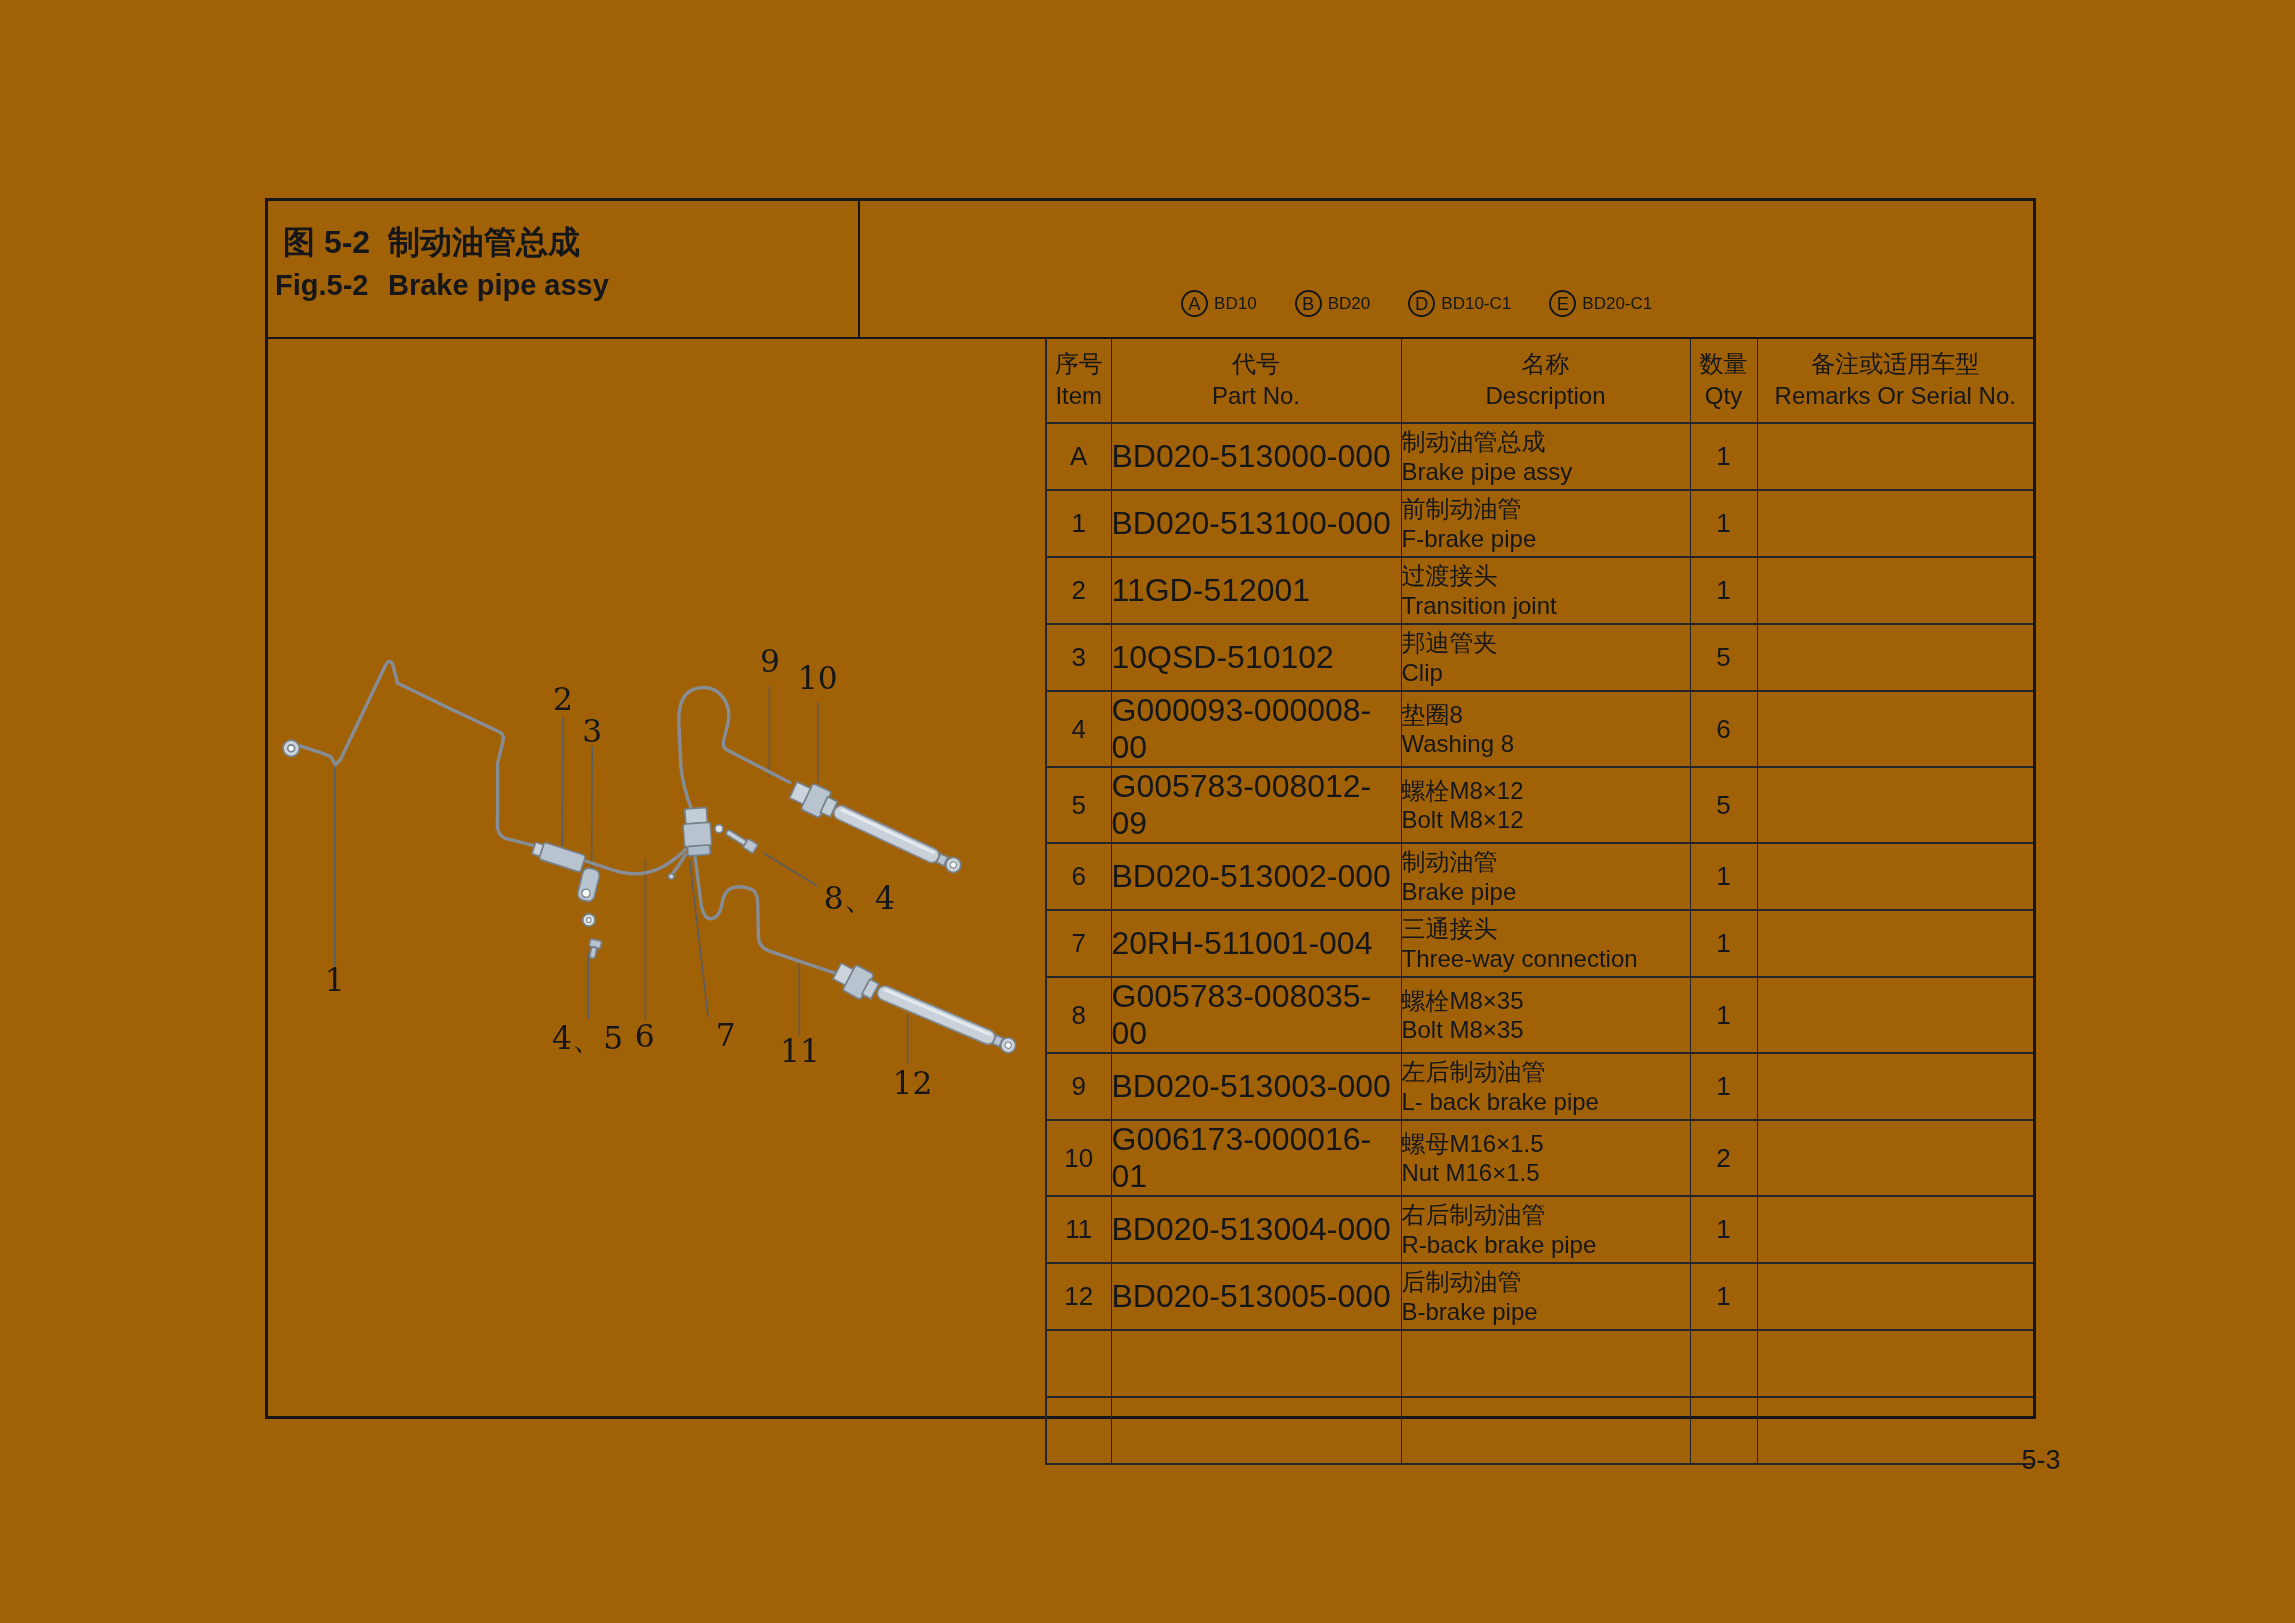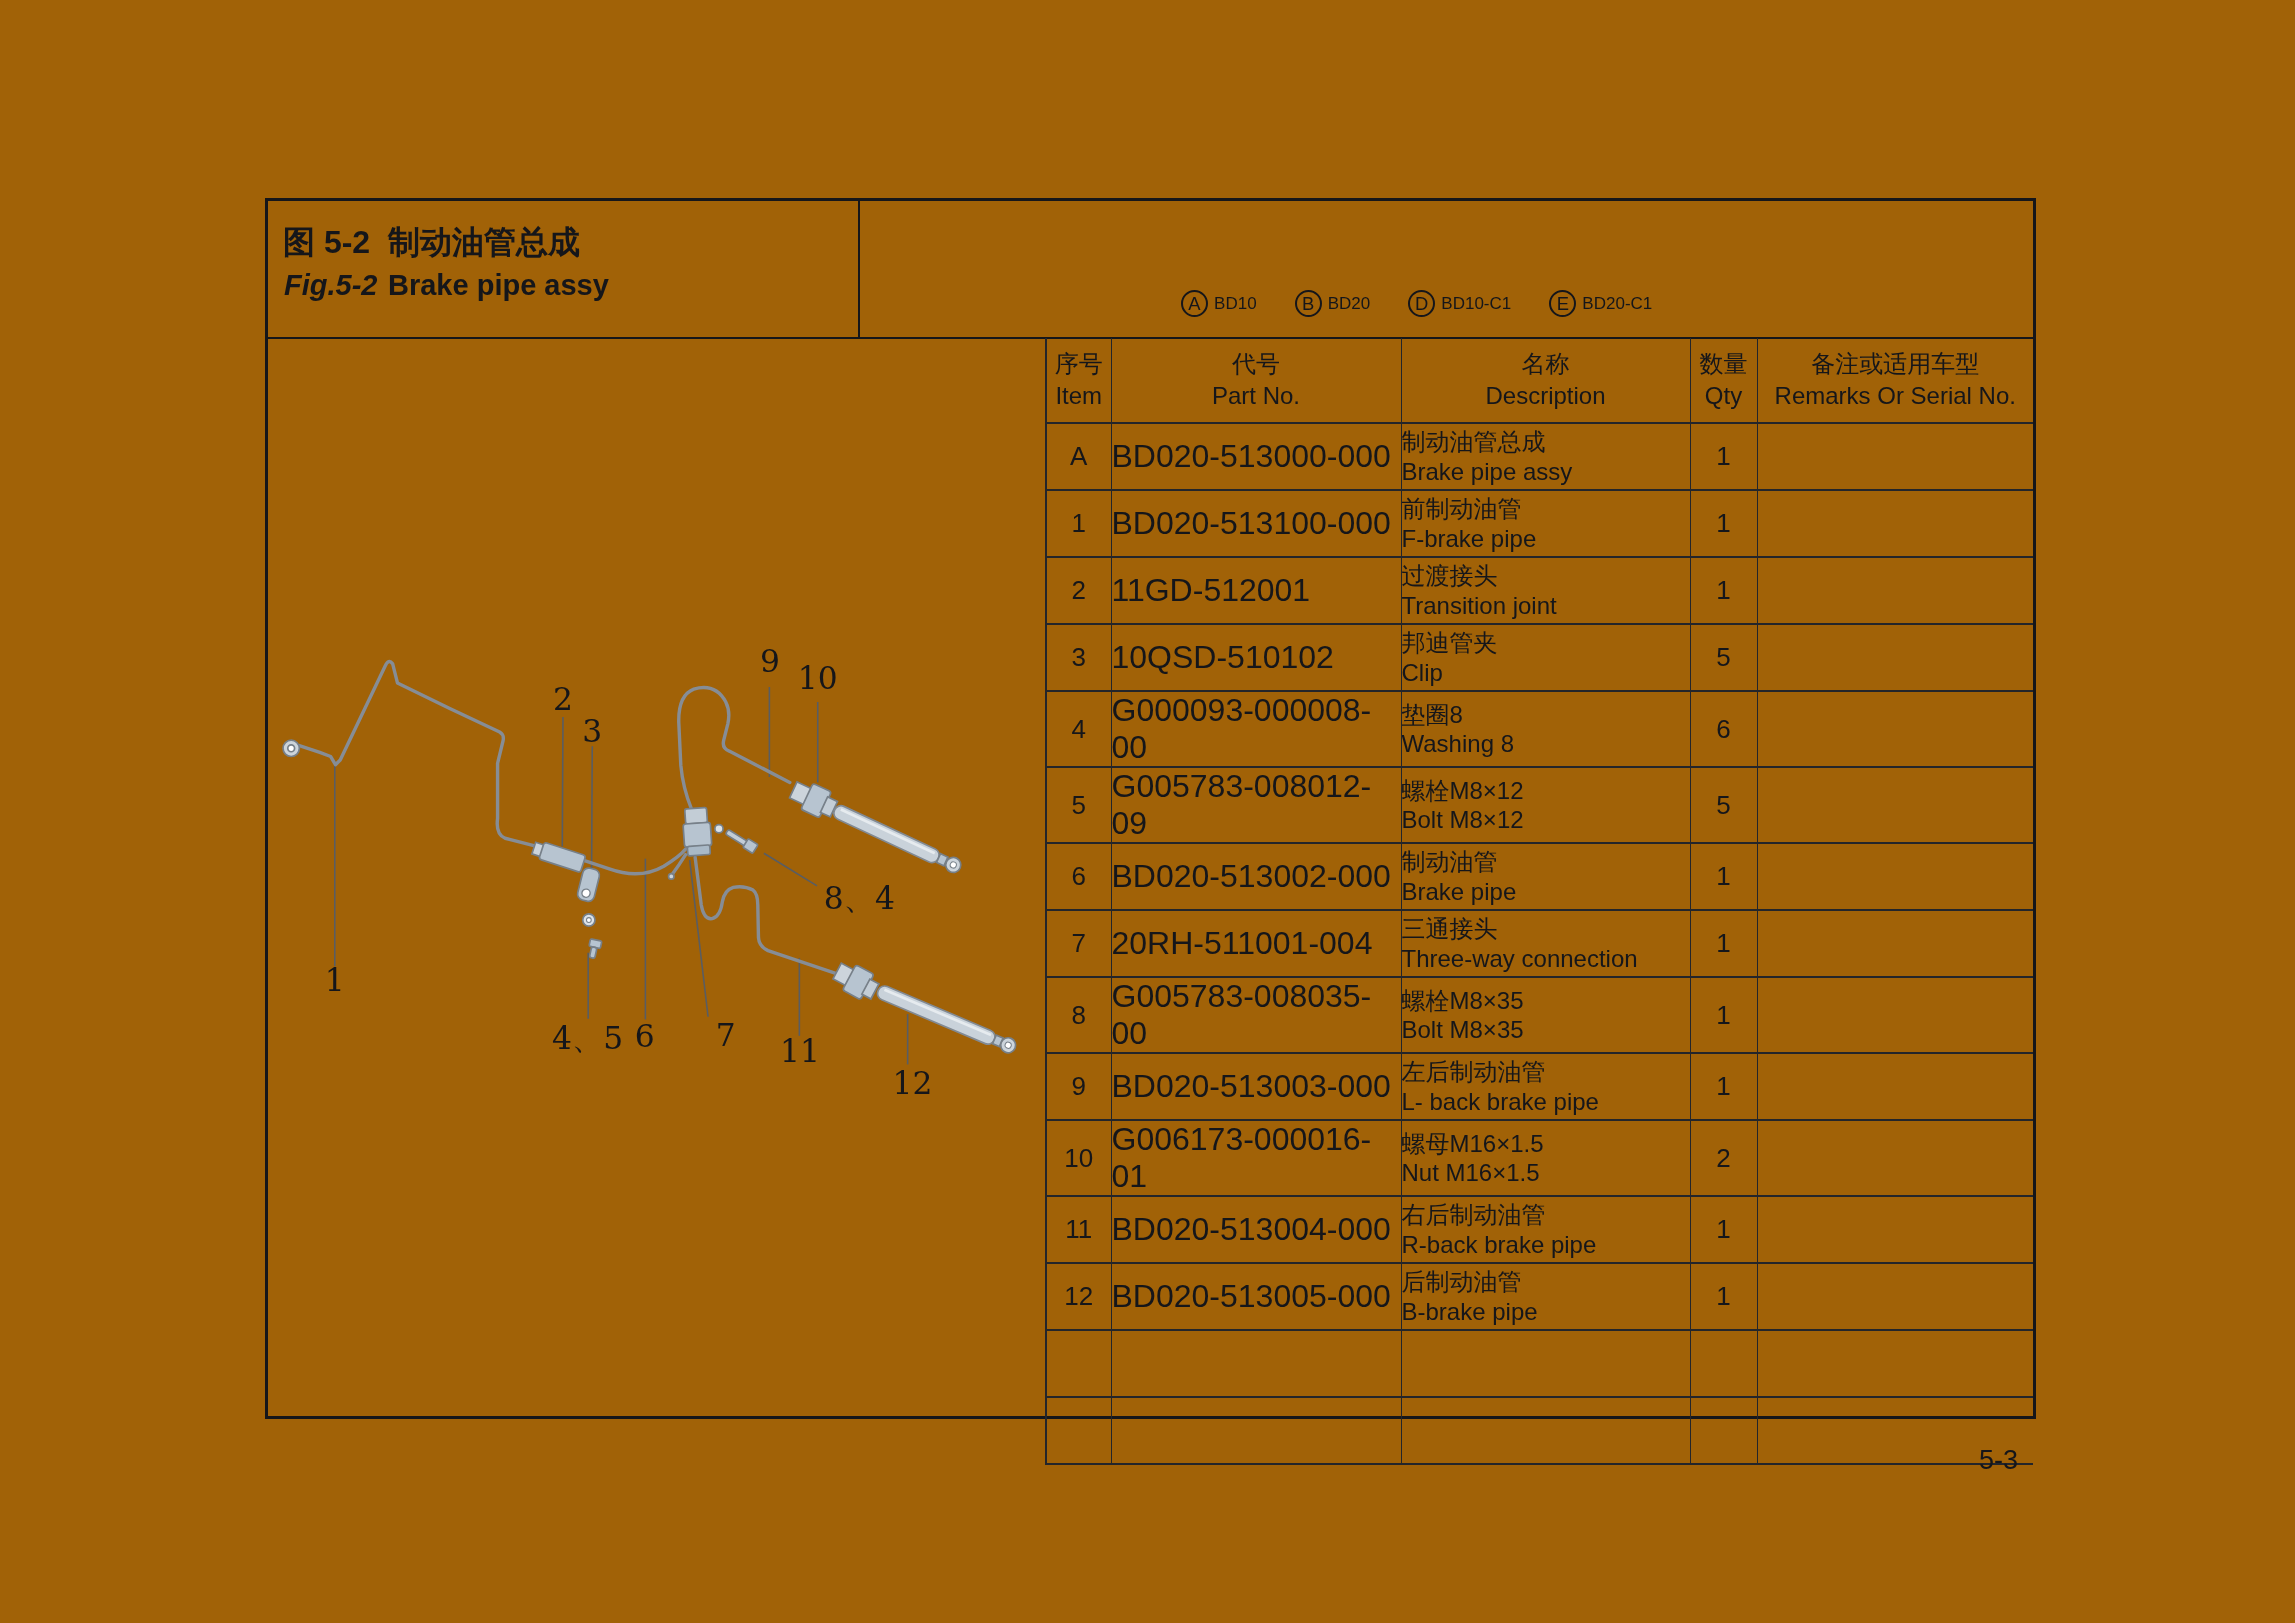--- a/index.html
+++ b/index.html
@@ -6,21 +6,21 @@
   .page{position:relative;width:2295px;height:1623px;background:#a16207;overflow:hidden;
         font-family:"Liberation Sans", sans-serif;color:#15161a;}
   .frame{position:absolute;left:265px;top:198px;width:1771px;height:1221px;
          border:3.4px solid #15161a;box-sizing:border-box;}
   .inner{position:absolute;left:0;top:0;right:0;bottom:0;}
   
   .title-line{position:absolute;left:0;white-space:nowrap;font-weight:bold;}
   .title-zh{top:20.4px;font-size:32px;}
   .title-en{top:68px;font-size:29px;}
   .t-label{position:absolute;left:15px;}
-  .t-label.en{left:16px;font-style:italic;}
+  .t-label.en{left:7px;}
   .t-text{position:absolute;left:120px;}
   .title-divider{position:absolute;left:590px;top:0;width:2px;height:137px;background:#15161a;}
   .title-bottom{position:absolute;left:0;top:136px;height:2px;right:0;background:#15161a;}
   
   .variants{position:absolute;left:913px;top:89px;display:flex;gap:38px;align-items:center;}
   .variant{display:flex;align-items:center;gap:6.1px;}
   .v-circle{display:flex;align-items:center;justify-content:center;width:27px;height:27px;
             border:2px solid #15161a;border-radius:50%;font-size:18.4px;font-weight:normal;box-sizing:border-box;}
   .v-model{font-size:17px;}
   
@@ -33,21 +33,21 @@
   tbody tr{height:67px;}
   .hcell{text-align:center;font-size:24px;line-height:1.35;}
   td.c-item,td.c-qty{text-align:center;font-size:26px;}
   td.c-part{font-size:32px;padding-left:9.5px;text-align:left;}
   td.c-desc{font-size:24px;padding-left:8.2px;text-align:left;line-height:1.22;}
   td.c-remarks{font-size:24px;}
   
   svg.diagram{position:absolute;left:3.4px;top:140px;}
   .callout{font-family:"DejaVu Serif", serif;font-size:46px;fill:#15161a;}
   
-  .page-number{position:absolute;left:1916px;top:1445px;width:102px;text-align:right;font-size:27px;}
+  .page-number{position:absolute;left:1990px;top:1445px;width:102px;text-align:center;font-size:27px;}
 </style>
 </head>
 <body>
 
 <div class="page">
   <div class="frame">
     <div class="inner">
 
       <div class="title-line title-zh">
         <span class="t-label">图 5-2</span>

